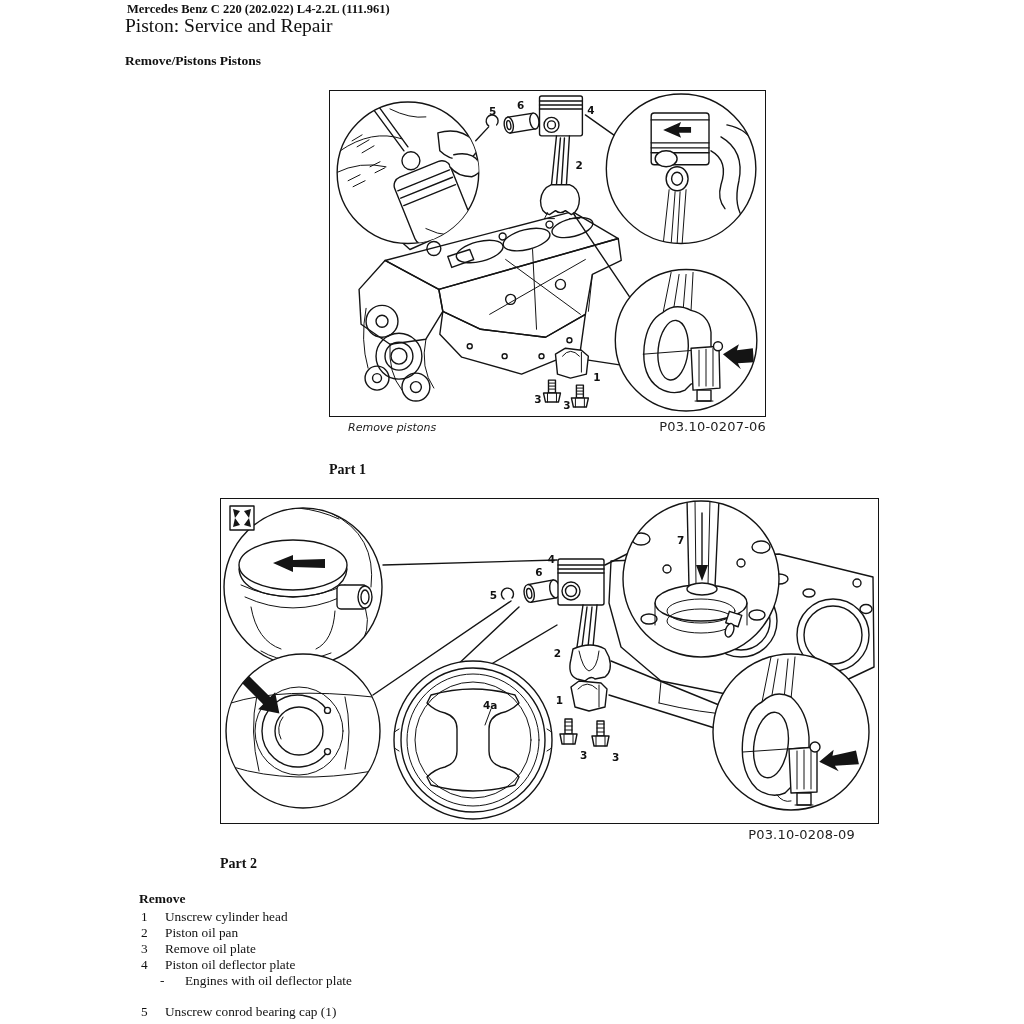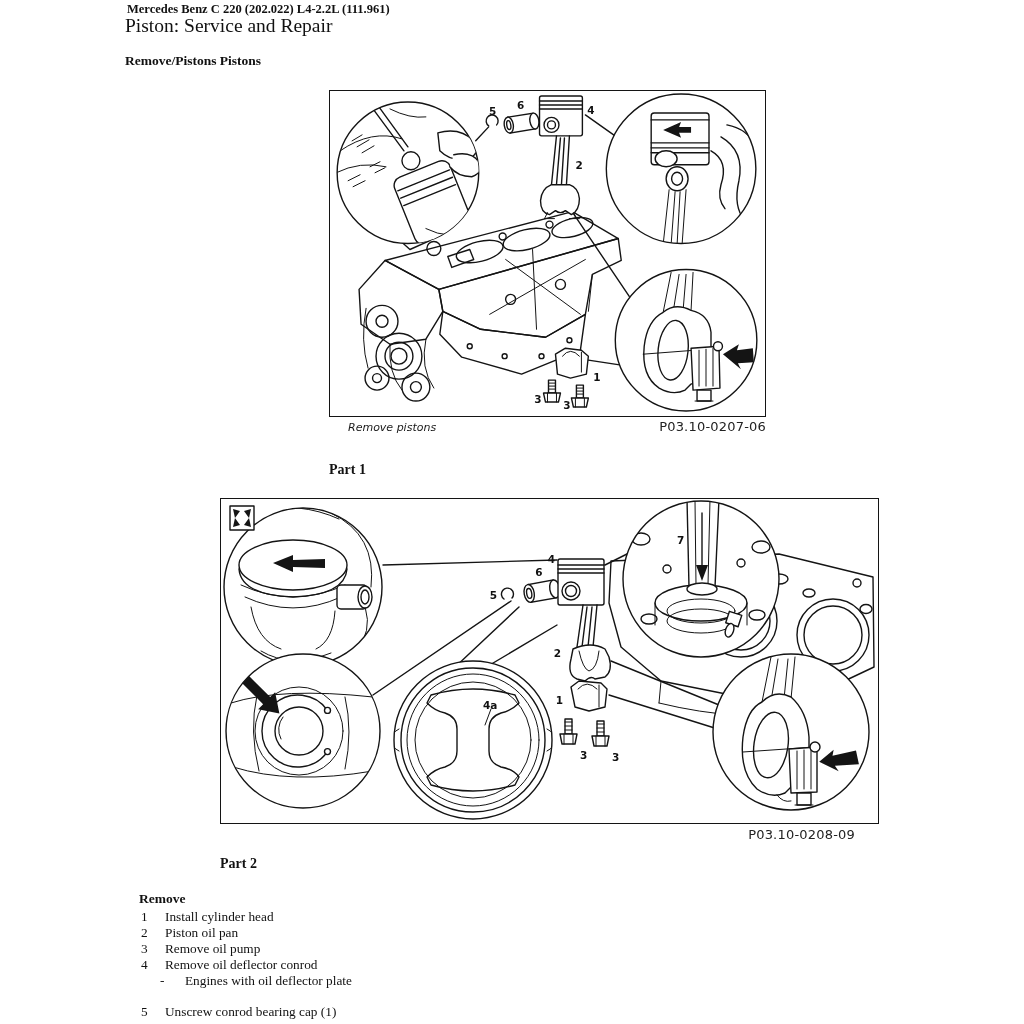--- a/index.html
+++ b/index.html
@@ -386,33 +386,33 @@
   </g>
 </svg>
 </div>
 <div id="fig2-code" class="abs fig-code">P03.10-0208-09</div>
 <div id="part2-label" class="abs part-label">Part 2</div>
 
 <div class="abs remove-heading">Remove</div>
 <div class="abs steps">
   <div class="step">
     <span class="num">1</span>
-    <span class="txt">Install cylinder head</span>
+    <span class="txt">Unscrew cylinder head</span>
   </div>
   <div class="step">
     <span class="num">2</span>
     <span class="txt">Piston oil pan</span>
   </div>
   <div class="step">
     <span class="num">3</span>
-    <span class="txt">Remove oil pump</span>
+    <span class="txt">Remove oil plate</span>
   </div>
   <div class="step">
     <span class="num">4</span>
-    <span class="txt">Remove oil deflector conrod</span>
+    <span class="txt">Piston oil deflector plate</span>
   </div>
   <div class="step sub">
     <span class="num">-</span>
     <span class="txt">Engines with oil deflector plate</span>
   </div>
   <div class="step gap">
     <span class="num">5</span>
     <span class="txt">Unscrew conrod bearing cap (1)</span>
   </div>
 </div>

